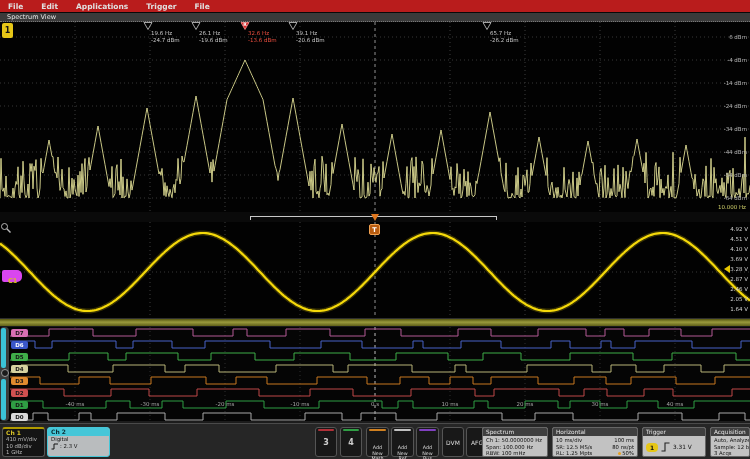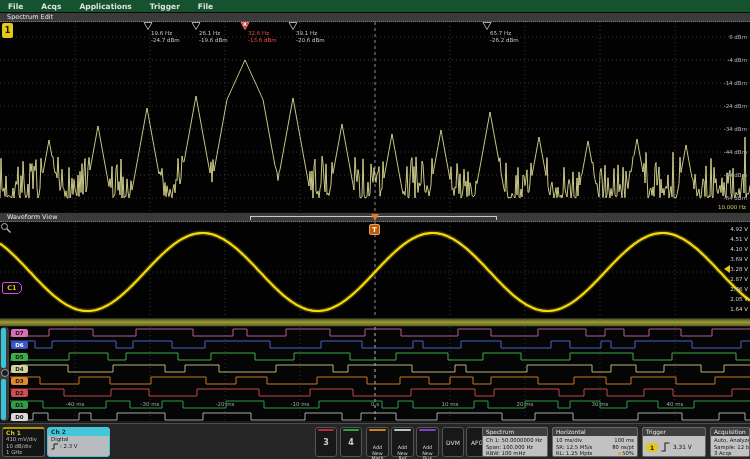--- a/index.html
+++ b/index.html
@@ -1,21 +1,21 @@
 <!DOCTYPE html>
 <html><head>
 <meta charset="utf-8">
 <style>
   *{margin:0;padding:0;box-sizing:border-box}
   html,body{background:#000}
   body{font-family:"DejaVu Sans",sans-serif}
   #screen{position:relative;width:750px;height:459px;background:#0a0a0a;overflow:hidden}
 
   
-  #menubar{position:absolute;left:0;top:0;width:750px;height:13px;background:#14532d;border-bottom:1px solid #090909;display:flex;align-items:center}
+  #menubar{position:absolute;left:0;top:0;width:750px;height:13px;background:#b91c1c;border-bottom:1px solid #090909;display:flex;align-items:center}
   .menu-item{color:#e0e0e0;font-size:7.5px;font-weight:600;padding:0 9px;white-space:nowrap}
   .menu-item:first-child{padding-left:8px}
 
   
   .view-titlebar{position:absolute;left:0;width:750px;height:9px;background:#3a3a3a;border-bottom:1px dotted #787878}
   .view-title{color:#e8e8e8;font-size:6.5px;line-height:9px;padding-left:7px}
 
   
   #sv-titlebar{top:13px}
   #sv-plot{position:absolute;left:0;top:22px;width:750px;height:190px;background:#020202}
@@ -28,21 +28,21 @@
   .sv-ylabel{position:absolute;right:3px;width:42px;text-align:right;color:#b5b5b5;font-size:5.5px}
   #sv-scale{position:absolute;right:4px;bottom:2px;color:#cfcf6a;font-size:5.5px}
 
   
   #wv-titlebar{top:213px}
   #expansion-line{position:absolute;left:250px;top:216px;width:247px;height:4px;border-top:1px solid #c8c8c8;border-left:1px solid #c8c8c8;border-right:1px solid #c8c8c8}
   #trig-top-icon{position:absolute;left:371px;top:214px;width:0;height:0;border-left:4px solid transparent;border-right:4px solid transparent;border-top:7px solid #e07820}
   #wv-plot{position:absolute;left:0;top:222px;width:750px;height:96px;background:#020202}
   #wv-plot svg{position:absolute;left:0;top:0}
   #t-box{position:absolute;left:369px;top:2px;width:11px;height:11px;background:#b85c10;border:1px solid #f0a050;border-radius:2px;color:#fff;font-size:6.5px;font-weight:bold;text-align:center;line-height:10px}
-  #c1-badge{position:absolute;left:2px;top:60px;width:20px;height:12px;border:1px solid #d946ef;border-radius:2px 5px 5px 2px;color:#d8c020;font-size:6.5px;font-weight:bold;text-align:center;line-height:11px;background:rgba(10,10,0,.65)}
+  #c1-badge{position:absolute;left:2px;top:48px;width:20px;height:12px;border:6px solid #d946ef;border-radius:2px 5px 5px 2px;color:#d8c020;font-size:6.5px;font-weight:bold;text-align:center;line-height:11px;background:rgba(10,10,0,.65)}
   .wv-ylabel{position:absolute;right:2px;width:34px;text-align:right;color:#cfcfcf;font-size:5.5px}
   #trig-arrow{position:absolute;left:724px;top:43px;width:0;height:0;border-top:4px solid transparent;border-bottom:4px solid transparent;border-right:6px solid #e8c800}
   #magnifier{position:absolute;right:3px;top:2px}
 
   
   #olive-bar{position:absolute;left:0;top:318px;width:750px;height:9px;background:linear-gradient(#55550f,#9a9a3d 45%,#5e5e18);border-top:1px solid #2e2e2e;border-bottom:1px solid #1a1a1a}
 
   
   #dg-plot{position:absolute;left:0;top:327px;width:750px;height:94px;background:#050505}
   #dg-plot svg{position:absolute;left:0;top:0}
@@ -84,28 +84,28 @@
   #trig-level{font-size:5.8px;color:#111}
   #panel-acquisition{left:710px;width:40px}
 </style>
 </head>
 <body>
 
 <div id="screen">
 
   <div id="menubar">
     <span class="menu-item">File</span>
-    <span class="menu-item">Acqs</span>
+    <span class="menu-item">Edit</span>
     <span class="menu-item">Applications</span>
     <span class="menu-item">Trigger</span>
     <span class="menu-item">File</span>
   </div>
 
   <div id="sv-titlebar" class="view-titlebar">
-    <div class="view-title">Spectrum Edit</div>
+    <div class="view-title">Spectrum View</div>
   </div>
 
   <div id="sv-plot">
     <svg id="sv-svg" width="750" height="190">
         <line x1="75" y1="0" x2="75" y2="190" stroke="#3c3c3c" stroke-width="1" stroke-dasharray="1,3"></line>
         <line x1="150" y1="0" x2="150" y2="190" stroke="#3c3c3c" stroke-width="1" stroke-dasharray="1,3"></line>
         <line x1="225" y1="0" x2="225" y2="190" stroke="#3c3c3c" stroke-width="1" stroke-dasharray="1,3"></line>
         <line x1="300" y1="0" x2="300" y2="190" stroke="#3c3c3c" stroke-width="1" stroke-dasharray="1,3"></line>
         <line x1="450" y1="0" x2="450" y2="190" stroke="#3c3c3c" stroke-width="1" stroke-dasharray="1,3"></line>
         <line x1="525" y1="0" x2="525" y2="190" stroke="#3c3c3c" stroke-width="1" stroke-dasharray="1,3"></line>
@@ -163,23 +163,20 @@
       <div class="sv-ylabel" style="top: 12px;">6 dBm</div>
       <div class="sv-ylabel" style="top: 35px;">-4 dBm</div>
       <div class="sv-ylabel" style="top: 58px;">-14 dBm</div>
       <div class="sv-ylabel" style="top: 81px;">-24 dBm</div>
       <div class="sv-ylabel" style="top: 104px;">-34 dBm</div>
       <div class="sv-ylabel" style="top: 127px;">-44 dBm</div>
       <div class="sv-ylabel" style="top: 150px;">-54 dBm</div>
       <div class="sv-ylabel" style="top: 173px;">-64 dBm</div>
     </div>
 
-  <div id="wv-titlebar" class="view-titlebar">
-    <div class="view-title">Waveform View</div>
-  </div>
   <div id="expansion-line"></div>
   <div id="trig-top-icon"></div>
 
   <div id="wv-plot">
     <svg id="wv-svg" width="750" height="96">
         <line x1="75" y1="0" x2="75" y2="96" stroke="#3c3c3c" stroke-width="1" stroke-dasharray="1,3"></line>
         <line x1="150" y1="0" x2="150" y2="96" stroke="#3c3c3c" stroke-width="1" stroke-dasharray="1,3"></line>
         <line x1="225" y1="0" x2="225" y2="96" stroke="#3c3c3c" stroke-width="1" stroke-dasharray="1,3"></line>
         <line x1="300" y1="0" x2="300" y2="96" stroke="#3c3c3c" stroke-width="1" stroke-dasharray="1,3"></line>
         <line x1="450" y1="0" x2="450" y2="96" stroke="#3c3c3c" stroke-width="1" stroke-dasharray="1,3"></line>

